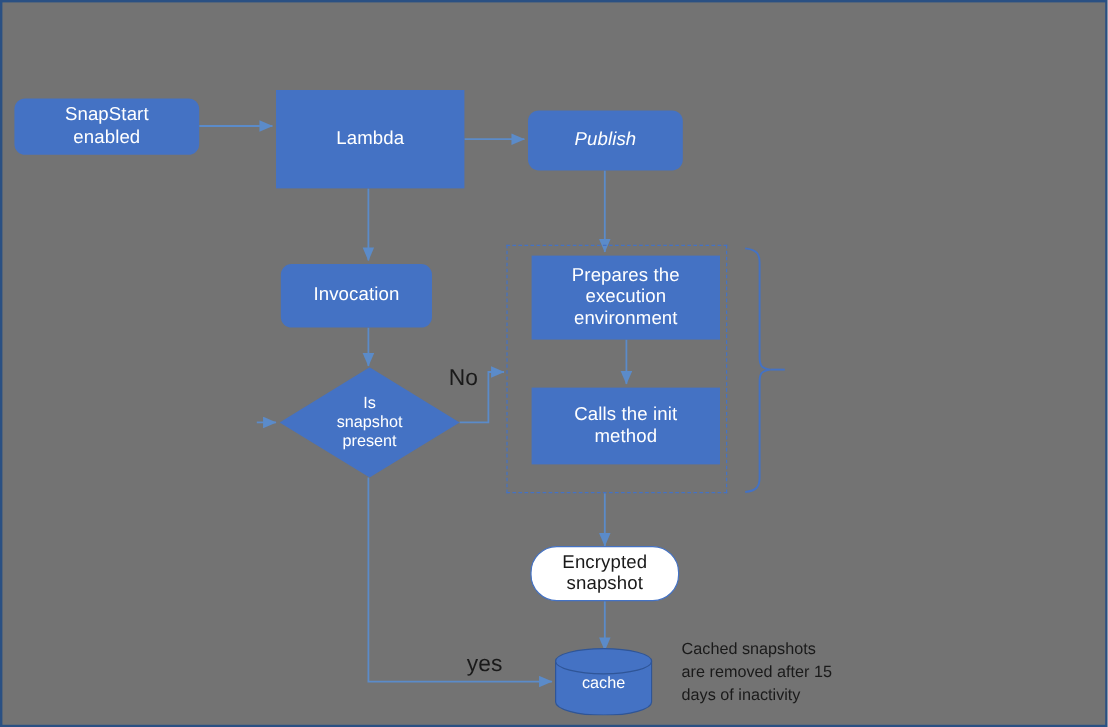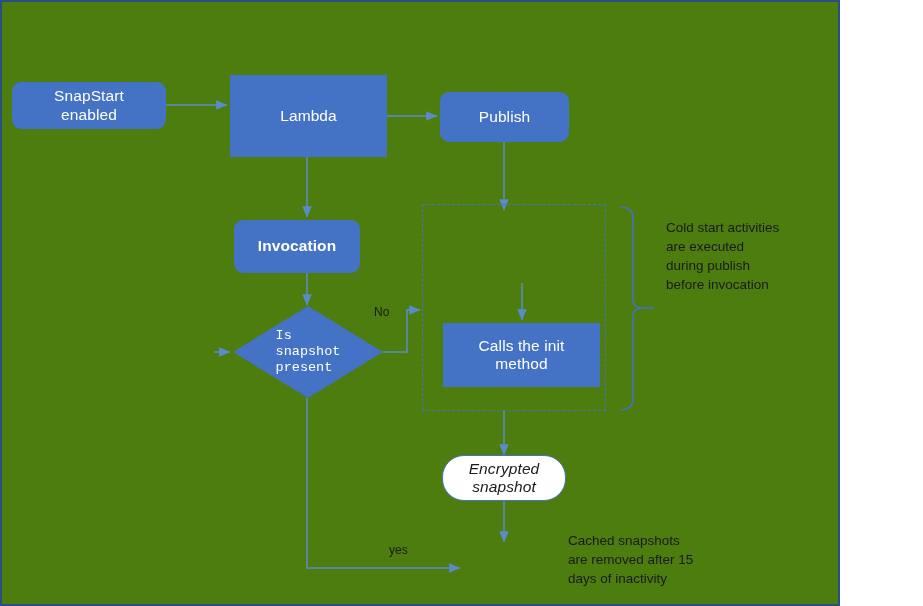--- a/index.html
+++ b/index.html
@@ -1,51 +1,51 @@
 <!DOCTYPE html>
 <html><head>
 <meta charset="utf-8">
 <style>
   html,body{margin:0;padding:0;background:#ffffff;}
   body{font-family:"Liberation Sans", sans-serif;}
   #canvas{
     position:relative;
-    width:840px;height:606px;
-    background:#4d7c0f;
+    width:923px;height:606px;
+    background:#737373;
     border:2px solid #2a5083;
     box-sizing:border-box;
     overflow:hidden;
   }
   .node{
     position:absolute;
     box-sizing:border-box;
     display:flex;align-items:center;justify-content:center;
     text-align:center;
     color:#ffffff;
     background:#4472C4;
     line-height:1.18;
     letter-spacing:.1px;
   }
   .node.rounded{border-radius:9px;}
   .node.rect{border-radius:0;}
   .node.outline{
     background:#ffffff;color:#1a1a1a;
-    border:1.5px solid #4472C4;border-radius:22px;font-style:italic;
+    border:1.5px solid #4472C4;border-radius:22px;
   }
   .note{
     position:absolute;
     color:#1a1a1a;
     font-size:13.5px;
     line-height:1.42;
     white-space:pre-line;
   }
   .edge-label{
     position:absolute;
     color:#1a1a1a;
-    font-size:12px;
+    font-size:19px;
   }
   svg.layer{
     position:absolute;left:0;top:0;width:923px;height:606px;
     pointer-events:none;
   }
   .dashbox{
     position:absolute;
     border:1.6px dashed #4472C4;
     box-sizing:border-box;
     background:transparent;
@@ -110,56 +110,64 @@
   <div class="node rounded" style="left:10px;top:80px;width:154px;height:47px;font-size:15.5px;">
     <span style="white-space:pre-line;">SnapStart
 enabled</span>
   </div>
 
   <div class="node rect" style="left:228px;top:73px;width:157px;height:82px;font-size:15.5px;">
     <span style="white-space:pre-line;">Lambda</span>
   </div>
 
   <div class="node rounded" style="left:438px;top:90px;width:129px;height:50px;font-size:15.5px;">
-    <span style="white-space:pre-line;">Publish</span>
+    <span style="white-space:pre-line;font-style:italic;">Publish</span>
   </div>
 
   <div class="node rounded" style="left:232px;top:218px;width:126px;height:53px;font-size:15.5px;">
-    <span style="white-space:pre-line;font-weight:bold;">Invocation</span>
+    <span style="white-space:pre-line;">Invocation</span>
   </div>
 
+  <div class="node rect" style="left:441px;top:211px;width:157px;height:70px;font-size:15.5px;">
+    <span style="white-space:pre-line;">Prepares the
+execution
+environment</span>
+  </div>
 
   <div class="node rect" style="left:441px;top:321px;width:157px;height:64px;font-size:15.5px;">
     <span style="white-space:pre-line;">Calls the init
 method</span>
   </div>
 
   <div style="position:absolute;left:231px;top:304px;width:150px;height:92px;">
     <svg width="150" height="92" viewBox="0 0 150 92" style="position:absolute;left:0;top:0;">
       <polygon points="75,0 150,46 75,92 0,46" fill="#4472C4"></polygon>
     </svg>
     <div style="position:absolute;left:0;top:0;width:150px;height:92px;display:flex;
-                align-items:center;justify-content:center;text-align:left;color:#fff;
-                font-size:13.5px;line-height:1.2;white-space:pre-line;font-family:Liberation Mono, monospace;">Is
+                align-items:center;justify-content:center;text-align:center;color:#fff;
+                font-size:13.5px;line-height:1.2;white-space:pre-line;">Is
 snapshot
 present</div>
   </div>
 
   <div class="node outline" style="left:440px;top:453px;width:124px;height:46px;font-size:15.5px;">
     <span style="white-space:pre-line;">Encrypted
 snapshot</span>
   </div>
 
+  <div class="cyl" style="left:460px;top:538px;width:82px;height:56px;">
+    <svg width="82" height="56" viewBox="0 0 82 56" style="position:absolute;left:0;top:0;">
+      <path d="M1,11 L1,45 A40,11 0 0 0 81,45 L81,11 Z" fill="#4472C4" stroke="#2F5597" stroke-width="1"></path>
+      <ellipse cx="41" cy="11" rx="40" ry="10.5" fill="#4472C4" stroke="#2F5597" stroke-width="1"></ellipse>
+    </svg>
+    <div class="cyl-label">cache</div>
+  </div>
 
   <div class="edge-label" style="left:372px;top:303px;">No</div>
   <div class="edge-label" style="left:387px;top:541px;">yes</div>
 
-  <div class="note" style="left:664px;top:216px;width:190px;">Cold start activities
-are executed
-during publish
-before invocation</div>
 
 
   <div class="note" style="left:566px;top:529px;width:190px;">Cached snapshots
 are removed after 15
 days of inactivity</div>
 
 </div>
 
 </body></html>

